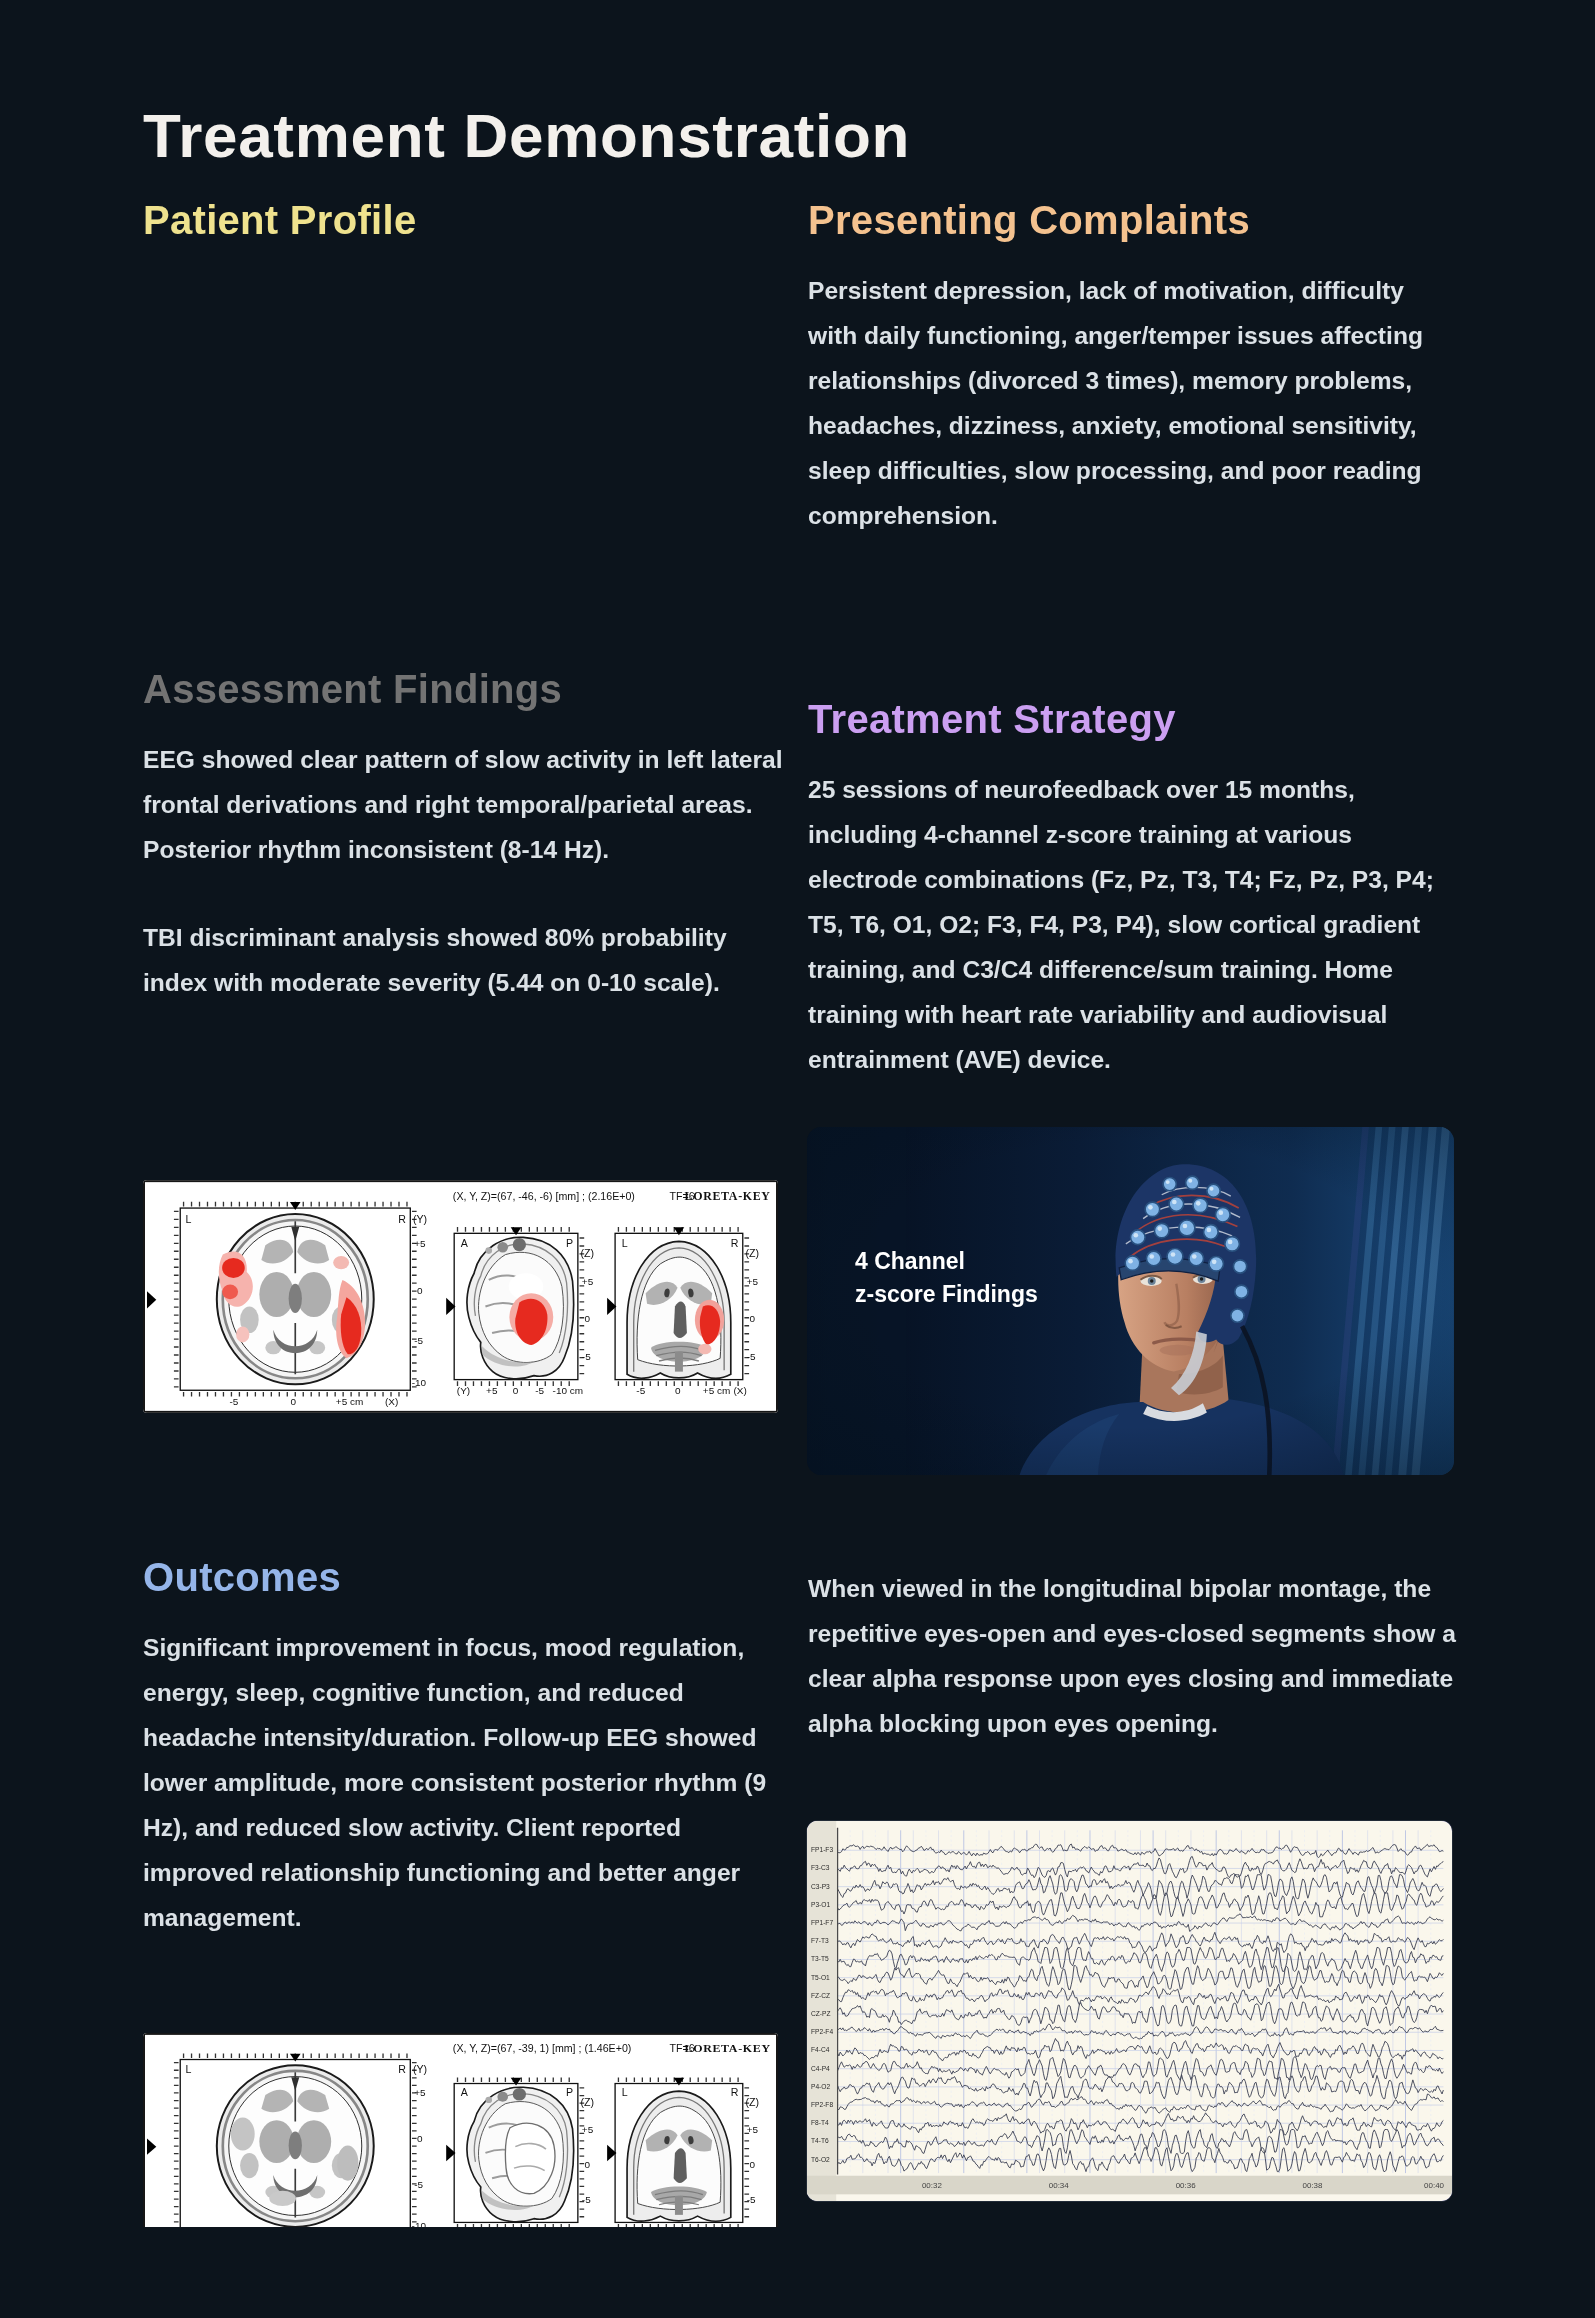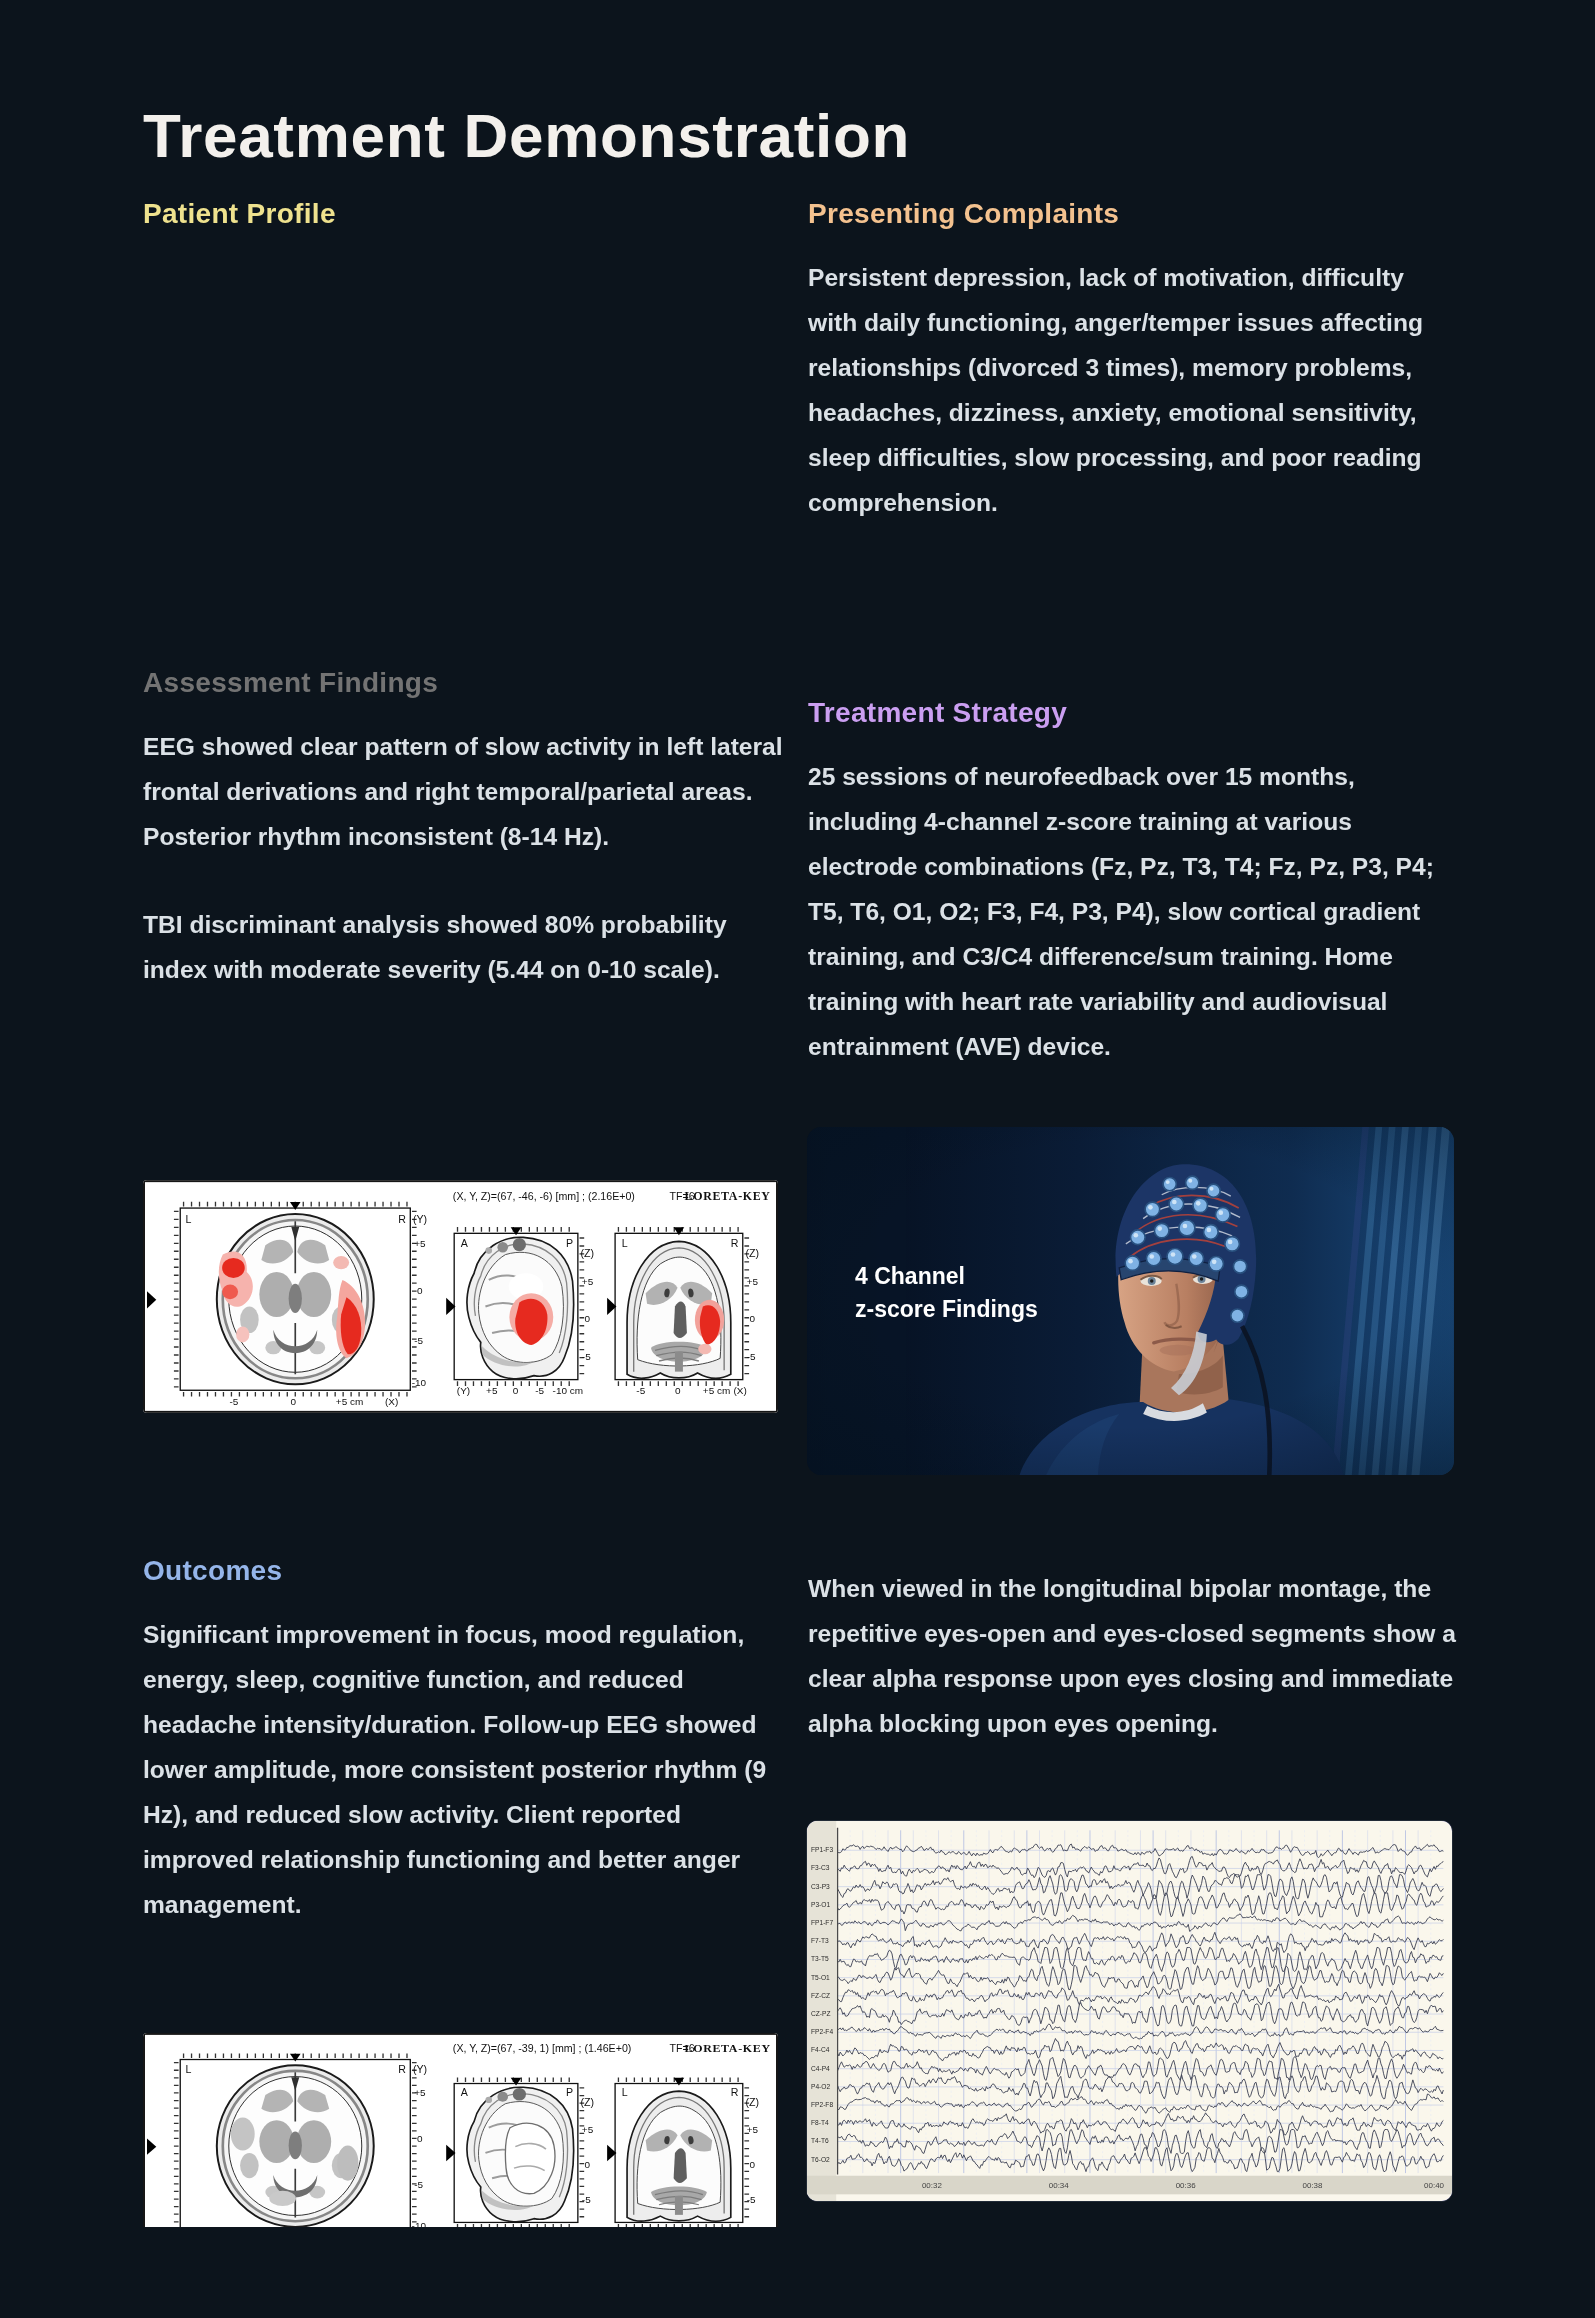--- a/index.html
+++ b/index.html
@@ -1,32 +1,32 @@
 <!DOCTYPE html>
 <html style="font-size:10.6px"><head>
 <meta charset="utf-8">
 <style>
   html,body{margin:0;padding:0;background:#0c141c;}
   .page{position:relative;width:1595px;height:2227px;background:#0c141c;overflow:hidden;
         font-family:"Liberation Sans","DejaVu Sans",sans-serif;}
   .title{position:absolute;left:143px;top:58px;font-size:62px;font-weight:700;color:#f3f0ec;letter-spacing:0.7px;}
   .sec{position:absolute;}
-  .sec h2{margin:0 0 25px 0;font-size:28px;font-weight:700;letter-spacing:0.3px;}
+  .sec h2{margin:0 0 25px 0;font-size:40px;font-weight:700;letter-spacing:0.3px;}
   .sec p{margin:0;font-size:24.6px;line-height:45px;font-weight:700;color:#dbe1e6;}
   .sec p + p{margin-top:43px;}
   .col-l{left:143px;width:643px;}
   .col-r{left:808px;width:651px;}
   .h-yellow{color:#efe28e;} .h-peach{color:#f4c28f;} .h-pink{color:#737373;}
   .h-purple{color:#cb9ff1;} .h-blue{color:#95b5e9;}
   .lor-card{position:absolute;left:143px;width:635px;border-radius:4px;overflow:hidden;background:#fff;}
   .lor1{top:1180px;height:233px;} .lor2{top:2033px;height:221px;}
   .photo-card{position:absolute;left:807px;top:1127px;width:647px;height:348px;border-radius:14.6px;overflow:hidden;
               background:linear-gradient(100deg,#060f1d 0%,#0a1c36 40%,#103054 72%,#174larger 100%);}
   .photo-card svg{display:block;}
-  .photo-caption{position:absolute;left:48px;top:118px;color:#ffffff;font-size:23px;font-weight:700;line-height:33px;margin-top:15px;}
+  .photo-caption{position:absolute;left:48px;top:118px;color:#ffffff;font-size:23px;font-weight:700;line-height:33px;}
   .eeg-card{position:absolute;left:807px;top:1821px;width:645px;height:380px;border-radius:10.6px;overflow:hidden;
             background:#c4b5fd;box-shadow:0 0 0 0.7px #2a3340;}
   svg text{font-family:"Liberation Sans","DejaVu Sans",sans-serif;}
   .lor-txt{font-size:16px;fill:#111;}
   .lor-txt-sm{font-size:15px;fill:#111;}
   .lor-brand{font-family:"Liberation Serif","DejaVu Serif",serif;font-size:18px;font-weight:700;fill:#111;letter-spacing:1px;}
 </style>
 </head>
 <body>
 

